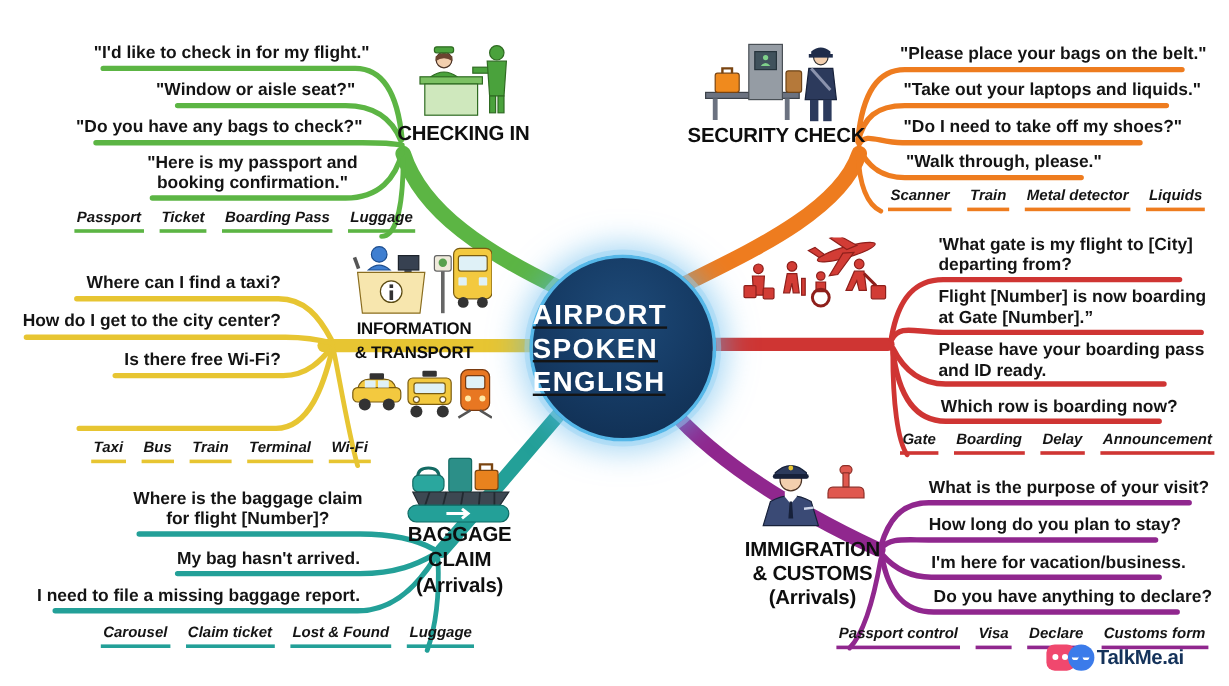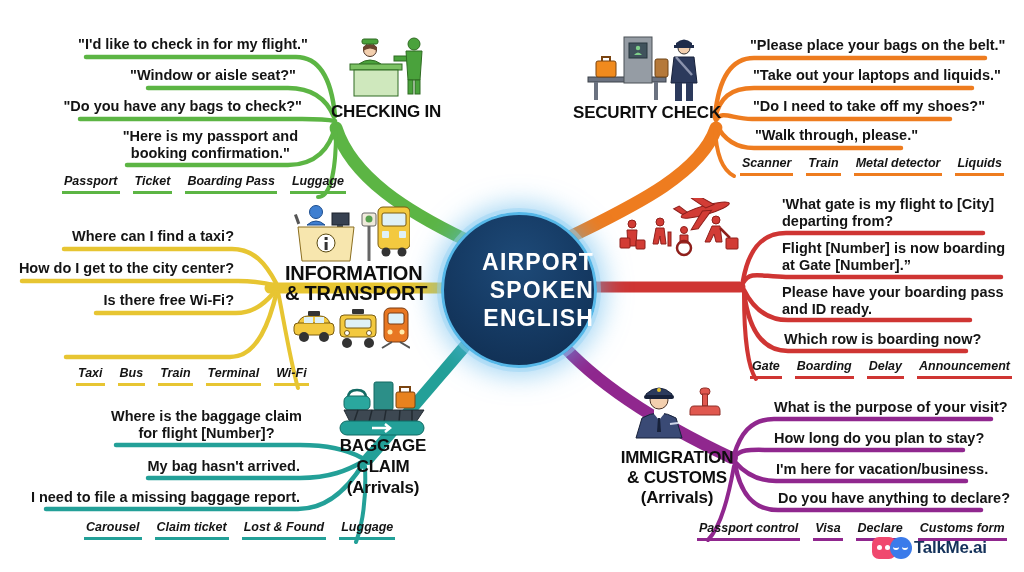--- a/index.html
+++ b/index.html
@@ -15,21 +15,21 @@
   .tag{border-bottom:3px solid #999;padding:0 2px 3px 2px;}
   .tg-green .tag{border-color:#5cb544;} .tg-orange .tag{border-color:#ee7c1f;}
   .tg-yellow .tag{border-color:#e7c532;} .tg-red .tag{border-color:#cf3533;}
   .tg-teal .tag{border-color:#23a098;} .tg-purple .tag{border-color:#90278e;text-align:center;}
   .blabel{position:absolute;z-index:3;font-weight:bold;color:#0e0e0e;text-align:center;
           font-size:17px;line-height:20px;letter-spacing:-0.2px;white-space:nowrap;}
   .node{position:absolute;z-index:2;left:441px;top:212px;width:150px;height:150px;border-radius:50%;
         background:radial-gradient(circle at 50% 32%,#1e4a78 0%,#163c66 45%,#0f2c4e 100%);
         border:3px solid #55b7e8;
         box-shadow:0 0 0 4px rgba(150,210,245,.45),0 0 26px 8px rgba(90,180,235,.55);
-        display:flex;flex-direction:column;align-items:flex-end;justify-content:center;}
+        display:flex;flex-direction:column;align-items:flex-start;justify-content:center;text-decoration:underline;}
   .node span{color:#fff;font-weight:bold;font-size:23px;line-height:28px;letter-spacing:1.2px;}
   .icon{position:absolute;z-index:2;}
   .brand{position:absolute;z-index:4;left:872px;top:537px;display:flex;align-items:center;gap:2px;}
   .brand .bubble-pink{width:24px;height:22px;border-radius:7px;background:#f0486e;position:relative;}
   .brand .bubble-pink i{position:absolute;top:8px;width:5px;height:5px;border-radius:50%;background:#fff;}
   .brand .bubble-pink i.d1{left:5px;} .brand .bubble-pink i.d2{left:13px;}
   .brand .bubble-blue{width:22px;height:22px;border-radius:50%;background:#3b7bea;margin-left:-8px;position:relative;}
   .brand .bubble-blue i{position:absolute;top:8px;width:6px;height:3px;border-bottom:2px solid #fff;border-radius:0 0 6px 6px;}
   .brand .bubble-blue i.d1{left:3px;} .brand .bubble-blue i.d2{left:12px;}
   .brand .brand-text{font-weight:bold;font-size:17px;color:#14325a;letter-spacing:-0.3px;}
@@ -175,21 +175,21 @@
     <rect x="74" y="10" width="14" height="13" rx="2" fill="#efeadb" stroke="#666"></rect>
     <circle cx="81" cy="16" r="3.5" fill="#57a14e"></circle>
     <rect x="79.5" y="23" width="3" height="35" fill="#666"></rect>
     <rect x="90" y="4" width="32" height="42" rx="5" fill="#f3c93f" stroke="#7a5c10"></rect>
     <rect x="94" y="10" width="24" height="13" rx="2" fill="#dff1f7" stroke="#7a5c10"></rect>
     <rect x="94" y="28" width="7" height="7" rx="1" fill="#dff1f7"></rect>
     <rect x="111" y="28" width="7" height="7" rx="1" fill="#dff1f7"></rect>
     <circle cx="98" cy="49" r="4.5" fill="#333"></circle>
     <circle cx="114" cy="49" r="4.5" fill="#333"></circle>
   </svg>
-  <div class="blabel" style="left:285px;top:263px;width:120px;font-size:20px;line-height:20px">
+  <div class="blabel" style="left:285px;top:263px;width:120px;font-size:14px;line-height:20px">
     <span>INFORMATION</span><br>
     <span>&amp; TRANSPORT</span>
   </div>
   <svg class="icon" style="left:292px;top:306px" width="118" height="44" viewBox="0 0 118 44">
     <path d="M6,18 q2,-8 10,-8 l12,0 q8,0 10,8 Z" fill="#f3c93f" stroke="#7a5c10"></path>
     <rect x="2" y="17" width="40" height="12" rx="4" fill="#f3c93f" stroke="#7a5c10"></rect>
     <rect x="12" y="11" width="9" height="6" fill="#dff1f7"></rect>
     <rect x="23" y="11" width="9" height="6" fill="#dff1f7"></rect>
     <rect x="16" y="5" width="12" height="5" rx="1" fill="#333"></rect>
     <circle cx="12" cy="31" r="5" fill="#333"></circle>

